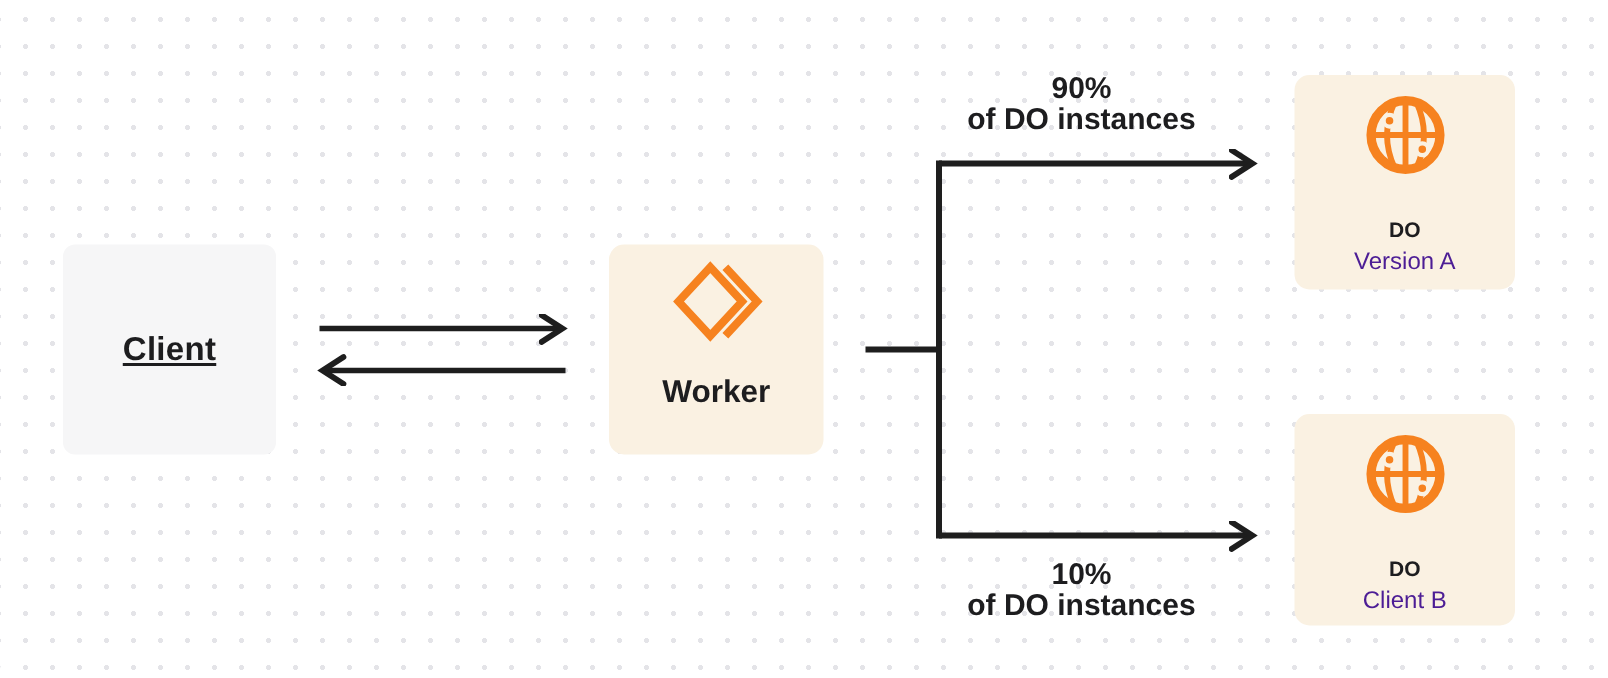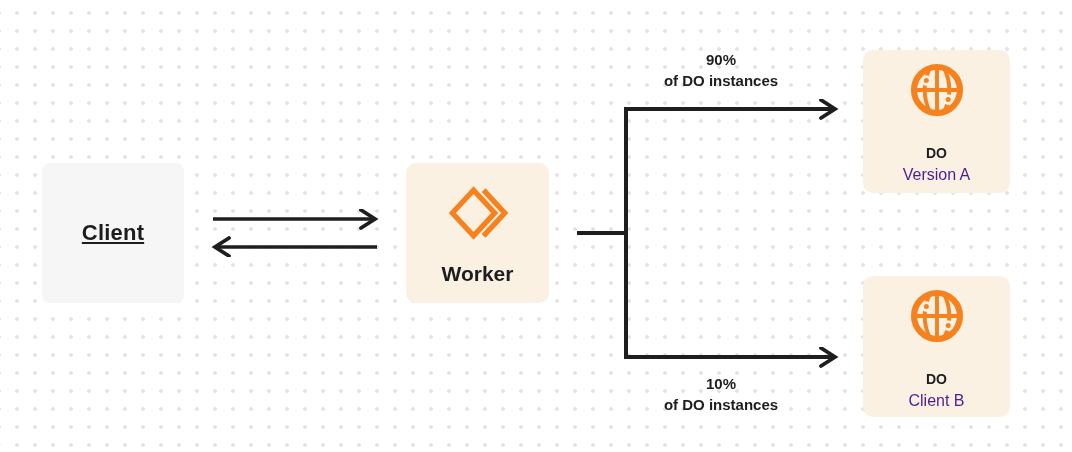--- a/index.html
+++ b/index.html
@@ -25,32 +25,32 @@
     position:absolute;
     display:flex;flex-direction:column;align-items:center;
     color:var(--text-dark,#1D1D1F);
   }
   .card-gray{background:var(--card-gray,#F6F6F7);border-radius:8px;}
   .card-cream{background:var(--card-cream,#FAF1E2);border-radius:10px;}
 
   .client{left:42px;top:163px;width:142px;height:140px;justify-content:center;text-decoration:underline;}
   .client-label{font-size:22px;font-weight:700;letter-spacing:.2px;}
 
-  .worker{left:406px;top:163px;width:143px;height:140px;padding-top:22px;border-radius:10px;}
+  .worker{left:406px;top:163px;width:143px;height:140px;padding-top:10px;border-radius:10px;}
   .worker-label{font-size:21px;font-weight:700;margin-top:20px;line-height:26px;}
 
   .do-card{width:147px;padding-top:12px;}
   .do-a{left:863px;top:50px;height:143px;}
   .do-b{left:863px;top:276px;height:141px;}
   .do-title{font-size:14px;font-weight:700;line-height:22px;margin-top:24px;}
   .do-subtitle{font-size:16px;font-weight:400;line-height:20px;margin-top:1px;color:#4c1d95;}
 
   .edge-label{
     position:absolute;left:621px;width:200px;
-    text-align:center;font-size:15px;font-weight:700;line-height:21px;
+    text-align:center;font-size:20px;font-weight:700;line-height:21px;
     color:var(--text-dark,#1D1D1F);
   }
   .edge-label-top{top:49px;}
   .edge-label-bottom{top:373px;}
 
   .ic-s{stroke:var(--accent-orange,#F6821F);fill:none;}
   .ic-f{fill:var(--accent-orange,#F6821F);}
   .ring{stroke:var(--card-cream,#FAF1E2);stroke-width:5;}
 </style>
 </head>

